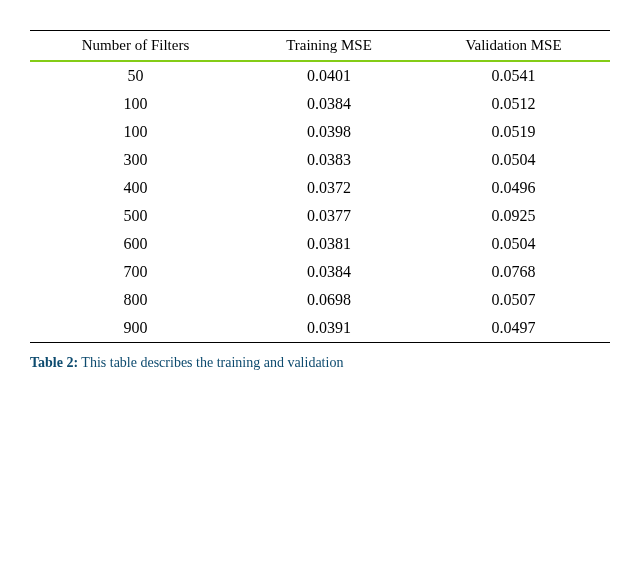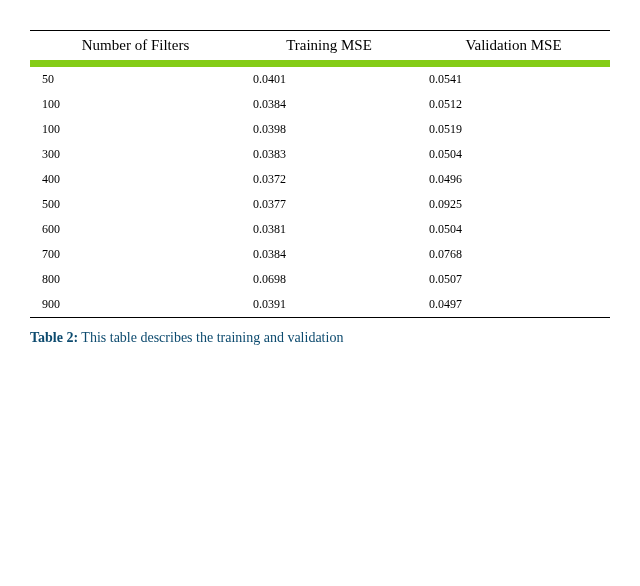--- a/index.html
+++ b/index.html
@@ -26,33 +26,34 @@
     }
 
     table {
       width: 100%;
       border-collapse: collapse;
       border-top: 1.5px solid #000;
       border-bottom: 1.5px solid #000;
     }
 
     thead tr {
-      border-bottom: 7px solid #84cc16;
+      border-bottom: 2px solid #84cc16;
     }
 
     th {
       font-weight: normal;
       text-align: center;
       padding: 6px 12px 6px 12px;
       font-size: 15px;
     }
 
     td {
+      text-align: center;
       padding: 5px 12px;
-      font-size: 12px;
+      font-size: 16px;
     }
 
     .caption {
       margin-top: 10px;
       font-size: 14px;
       text-align: left;
       line-height: 1.4;
       color: #0c4a6e;
     }
 

